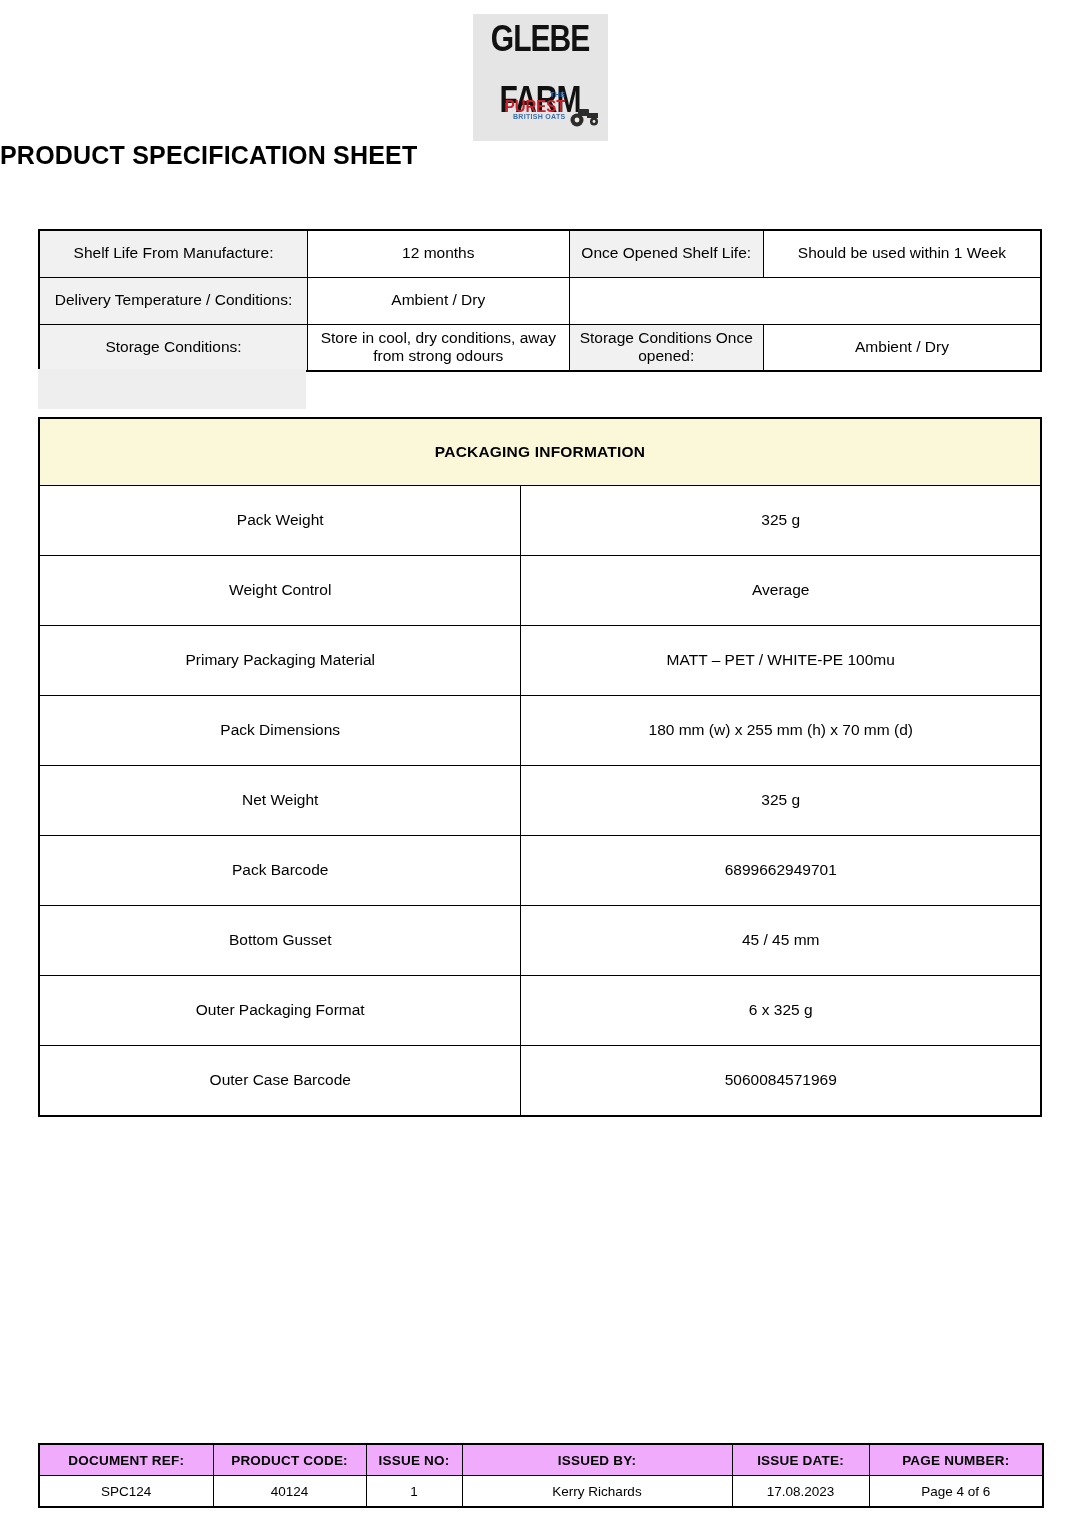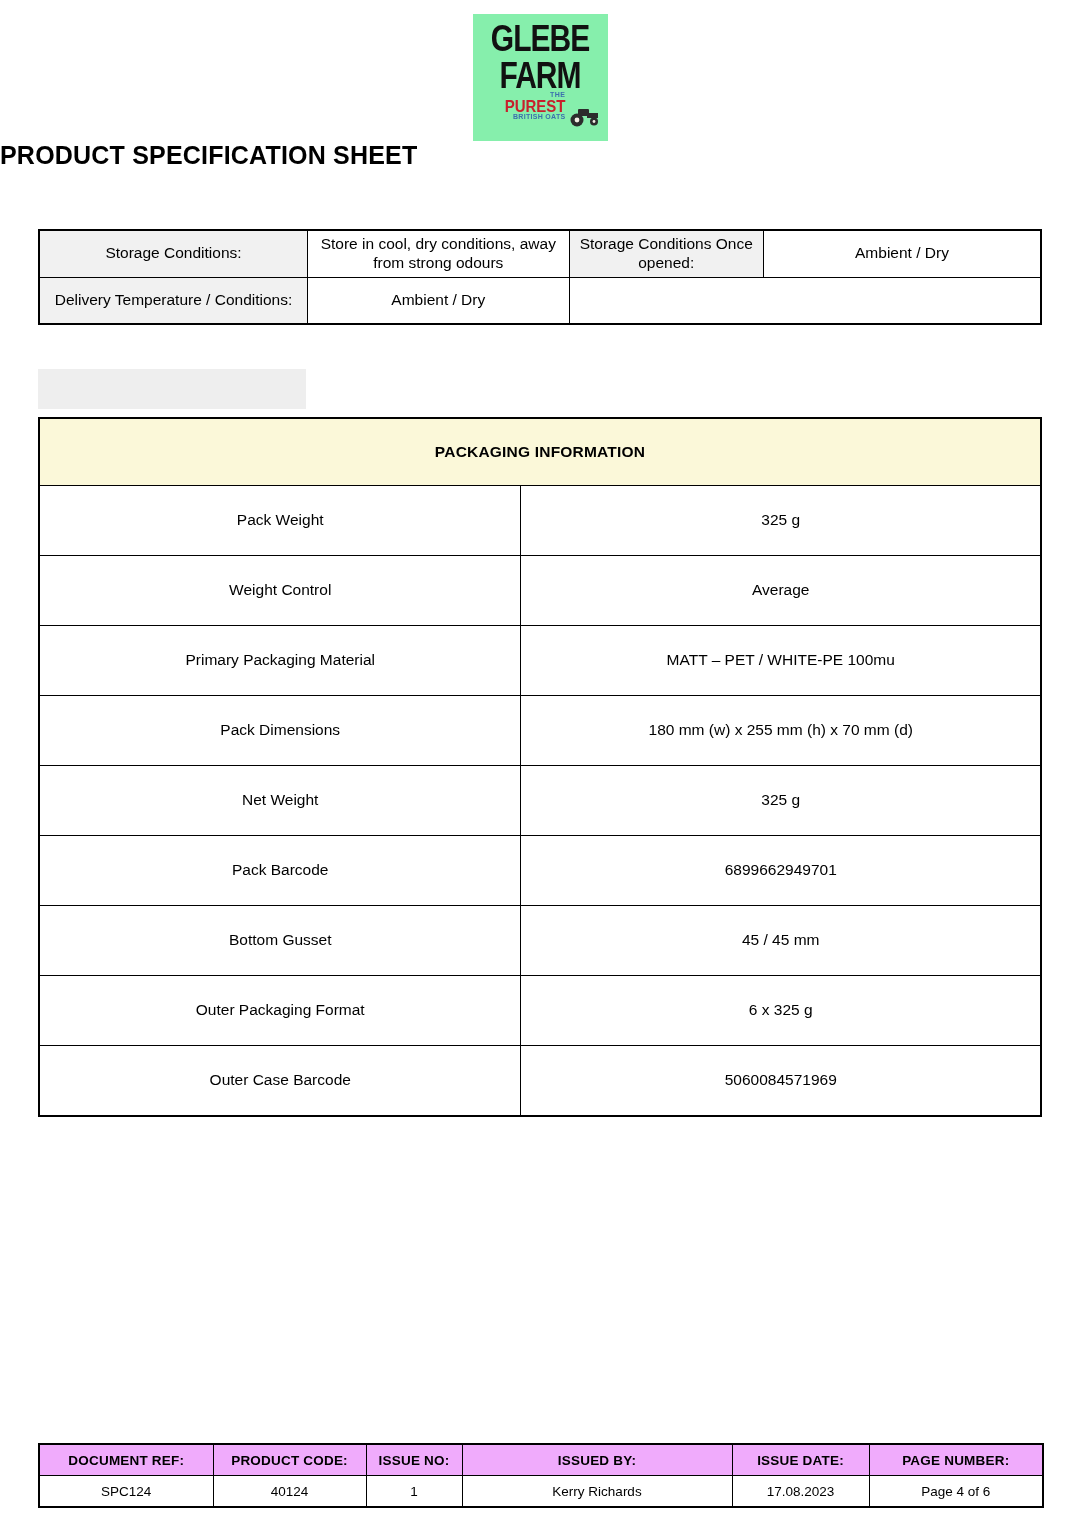--- a/index.html
+++ b/index.html
@@ -27,28 +27,29 @@
     position: absolute;
     top: 14px;
     left: 0;
     width: 1080px;
     display: flex;
     justify-content: center;
   }
   .logo {
     width: 135px;
     height: 127px;
-    background: #86efac;
+    background: #e5e5e5;
     display: flex;
     flex-direction: column;
     align-items: center;
     justify-content: flex-start;
     padding-top: 4px;
     box-sizing: border-box;
     position: relative;
+    gap: 24px;
   }
   .logo-line1, .logo-line2 {
     font-family: "Liberation Sans", sans-serif;
     font-weight: bold;
     color: #111111;
     letter-spacing: -1px;
     line-height: 0.92;
     transform: scaleY(1.25);
     transform-origin: top center;
   }
@@ -224,29 +225,35 @@
 
   <table class="t1">
     <colgroup>
       <col style="width:268px">
       <col style="width:261px">
       <col style="width:194px">
       <col style="width:277px">
     </colgroup>
     <tbody>
       <tr>
+        <td class="lbl">Shelf Life From Manufacture:</td>
+        <td class="val">12 months</td>
+        <td class="lbl">Once Opened Shelf Life:</td>
+        <td class="val">Should be used within 1 Week</td>
+      </tr>
+      <tr>
+        <td class="lbl">Delivery Temperature / Conditions:</td>
+        <td class="val">Ambient / Dry</td>
+        <td class="val" colspan="2"></td>
+      </tr>
+      <tr>
         <td class="lbl">Storage Conditions:</td>
         <td class="val">Store in cool, dry conditions, away from strong odours</td>
         <td class="lbl">Storage Conditions Once opened:</td>
         <td class="val">Ambient / Dry</td>
-      </tr>
-      <tr>
-        <td class="lbl">Delivery Temperature / Conditions:</td>
-        <td class="val">Ambient / Dry</td>
-        <td class="val" colspan="2"></td>
       </tr>
     </tbody>
   </table>
 
   <div class="grey-stub"></div>
 
   <table class="t2">
     <colgroup>
       <col style="width:481px">
       <col style="width:519px">

